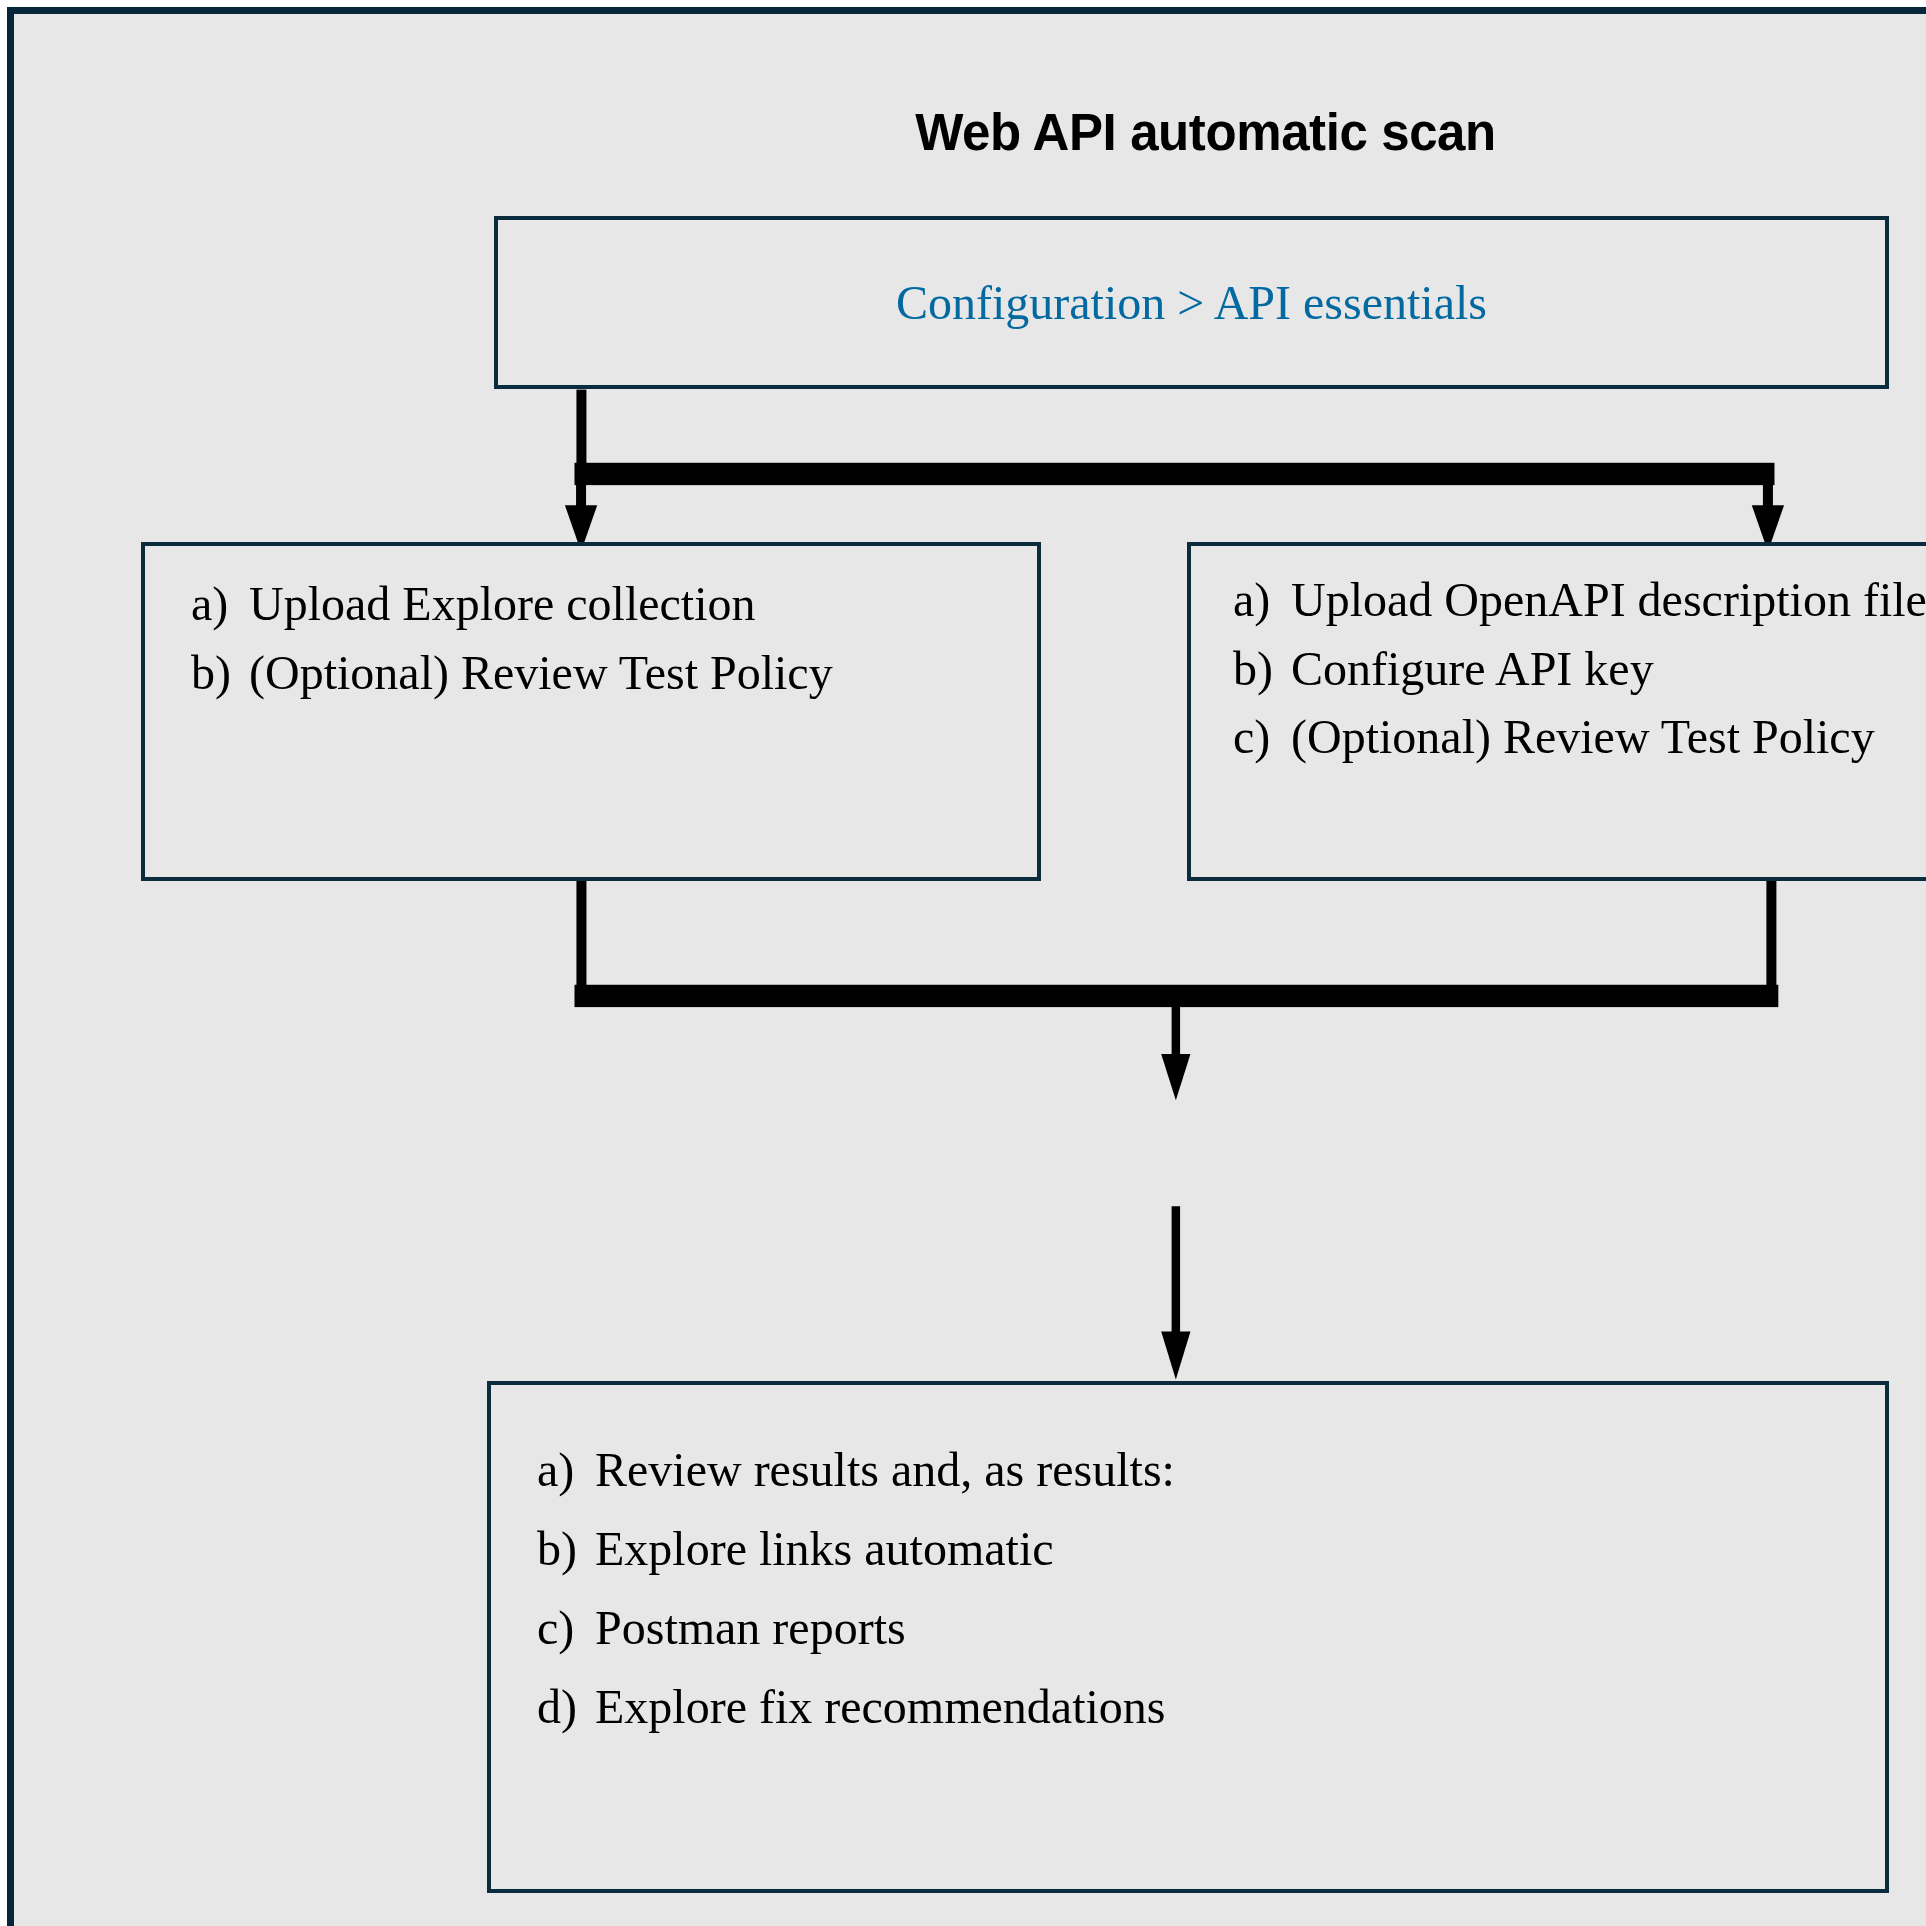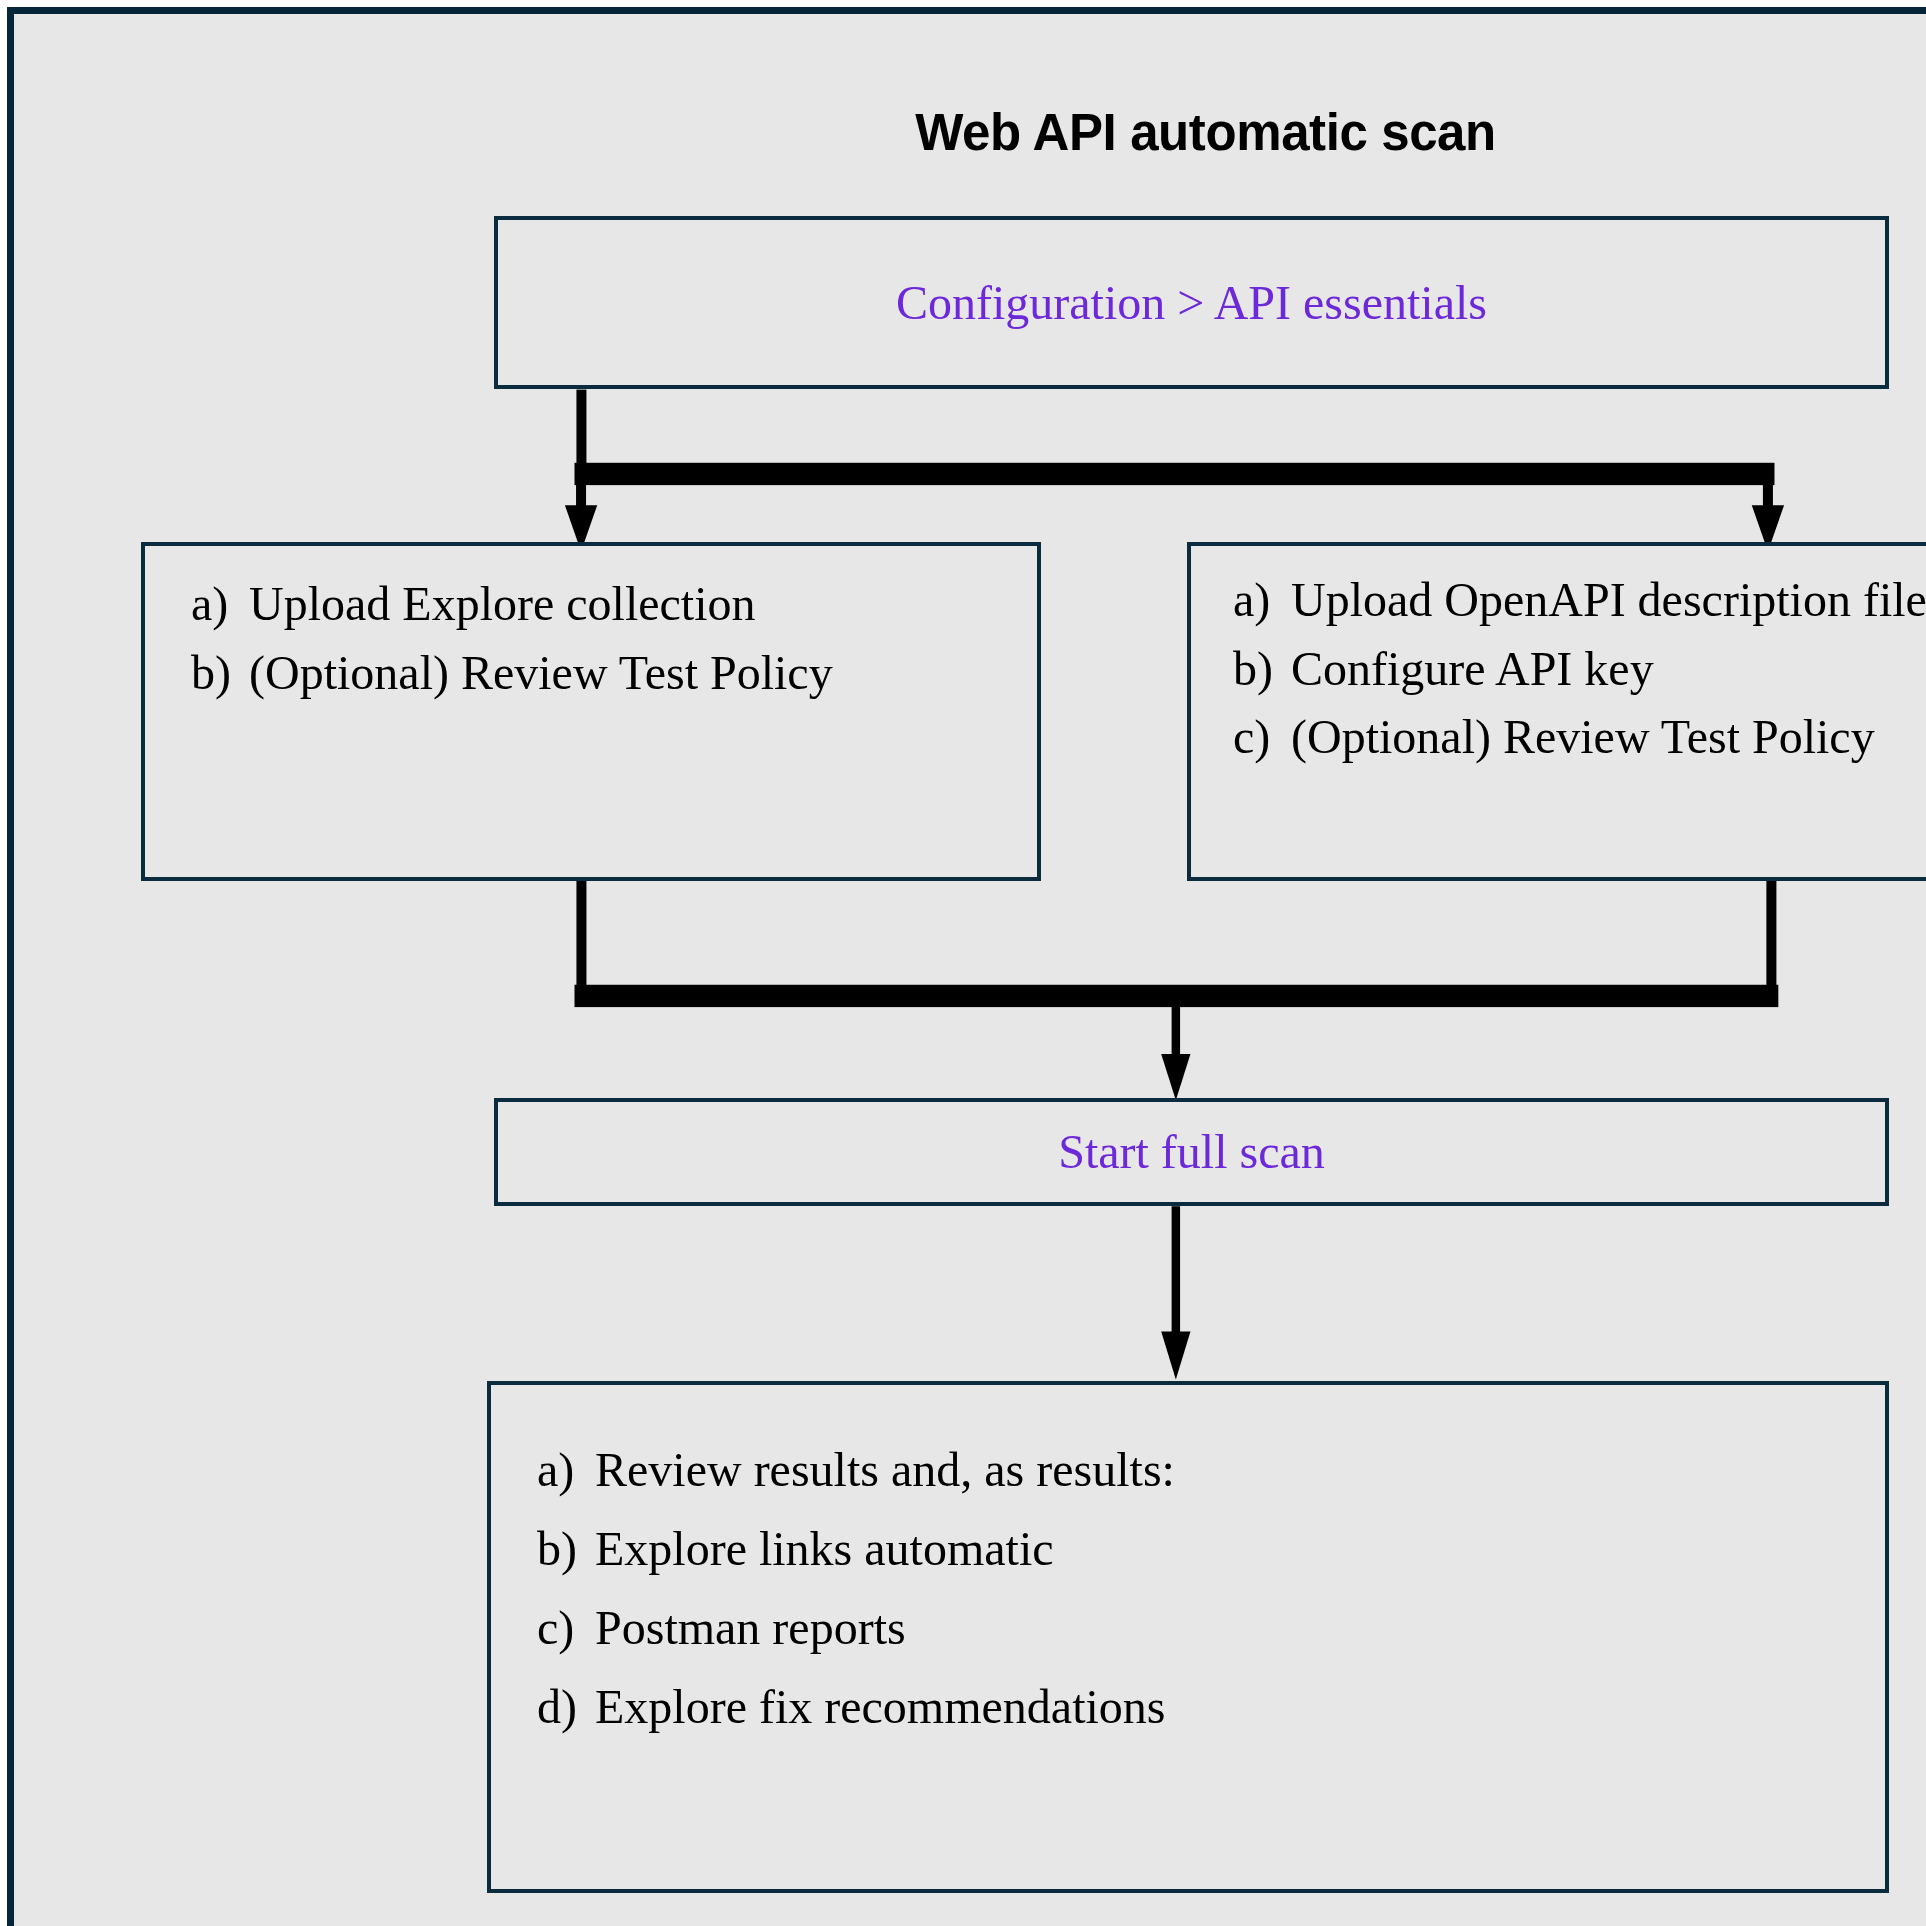--- a/index.html
+++ b/index.html
@@ -58,21 +58,21 @@
   }
 
   .node-center-text {
     position: absolute;
     left: 0;
     top: 50%;
     transform: translateY(-50%);
     width: 100%;
     text-align: center;
     font-size: 48px;
-    color: #6d28d9;
+    color: #0369a1;
     line-height: 1.15;
   }
 
   
   .node-list {
     position: absolute;
     margin: 0;
     padding: 0;
     list-style: none;
     font-size: 48px;
@@ -165,23 +165,20 @@
           <span class="marker">b)</span>
           <span class="item-text">Configure API key</span>
         </li>
         <li>
           <span class="marker">c)</span>
           <span class="item-text">(Optional) Review Test Policy</span>
         </li>
       </ul>
     </div>
 
-    <div class="node-box" style="left:480px; top:1084px; width:1395px; height:108px;">
-      <div class="node-center-text">Start full scan</div>
-    </div>
 
     <div class="node-box" style="left:473px; top:1367px; width:1402px; height:512px;">
       <ul class="node-list" style="left:46px; top:60px; width:1302px; line-height:1.05;">
         <li style="margin-bottom:28.5px;">
           <span class="marker">a)</span>
           <span class="item-text">Review results and, as results:</span>
         </li>
         <li style="margin-bottom:28.5px;">
           <span class="marker">b)</span>
           <span class="item-text">Explore links automatic</span>

